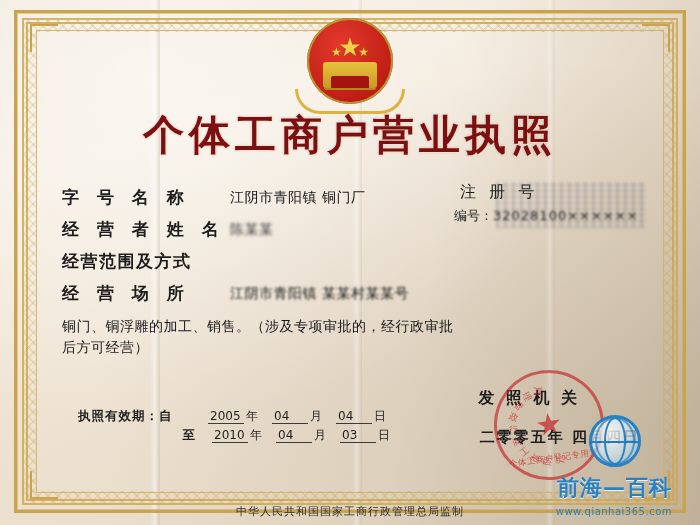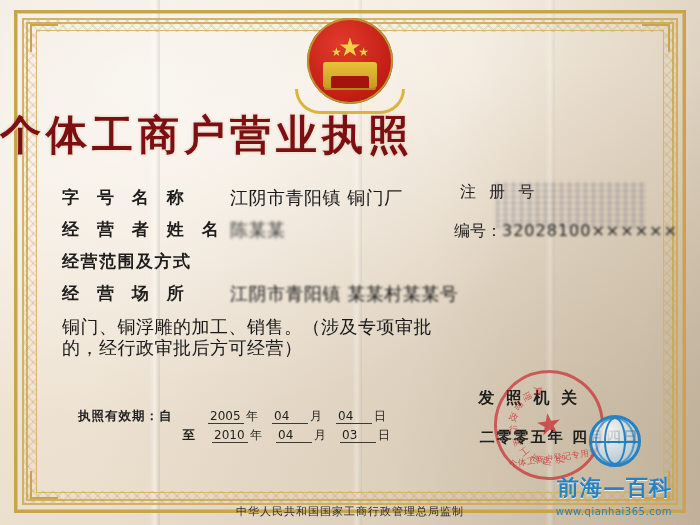--- a/index.html
+++ b/index.html
@@ -136,21 +136,21 @@
     border: 3px solid #d9ae2e;
     border-top: none;
     opacity: .9;
   }
 
   
   .title {
     position: absolute;
     left: 0; right: 0;
     top: 108px;
-    text-align: left;
+    text-align: center;
     font-family: Liberation Sans, sans-serif;
     font-weight: bold;
     font-size: 41px;
     letter-spacing: 5px;
     color: #7c0f12;
     text-shadow: 1px 1px 0 rgba(255,240,200,.6), 0 0 3px rgba(120,20,20,.25);
   }
 
   
   .form {
@@ -170,21 +170,21 @@
     flex: 0 0 168px;
     font-family: "DejaVu Serif", "Liberation Serif", serif;
     font-weight: bold;
     font-size: 17px;
     letter-spacing: 6px;
     color: #1d1d1d;
     white-space: nowrap;
   }
   .label.wide { letter-spacing: 1.5px; }
   .value {
-    font-size: 18px;
+    font-size: 14px;
     color: #18181a;
     line-height: 19px;
     letter-spacing: .5px;
     padding-top: 2px;
   }
   .value.blurred {
     filter: blur(1.6px);
     color: #3a3a3c;
   }
   .value.semi {
@@ -205,22 +205,22 @@
   }
   .reg-title {
     font-family: "DejaVu Serif", "Liberation Serif", serif;
     font-weight: normal;
     font-size: 16px;
     letter-spacing: 4px;
     color: #1d1d1d;
     margin-left: 6px;
   }
   .reg-line {
-    margin-top: 18px;
-    font-size: 16px;
+    margin-top: 4px;
+    font-size: 13px;
     color: #222;
     white-space: nowrap;
   }
   .reg-num {
     filter: blur(1.2px);
     letter-spacing: 1px;
   }
   .reg-ghost {
     position: absolute;
     right: 8px;

